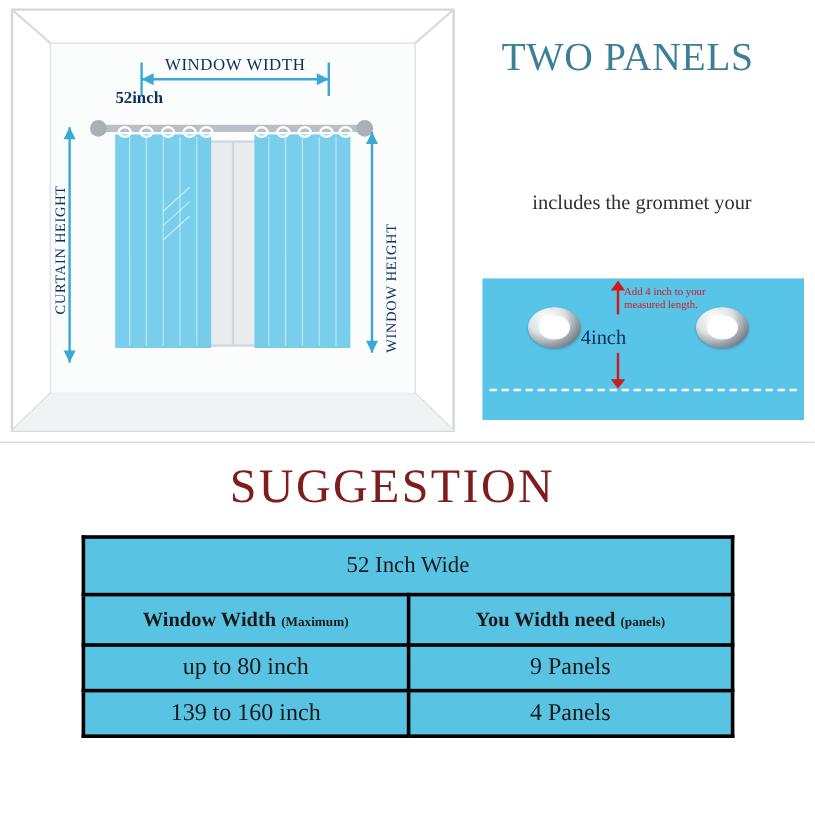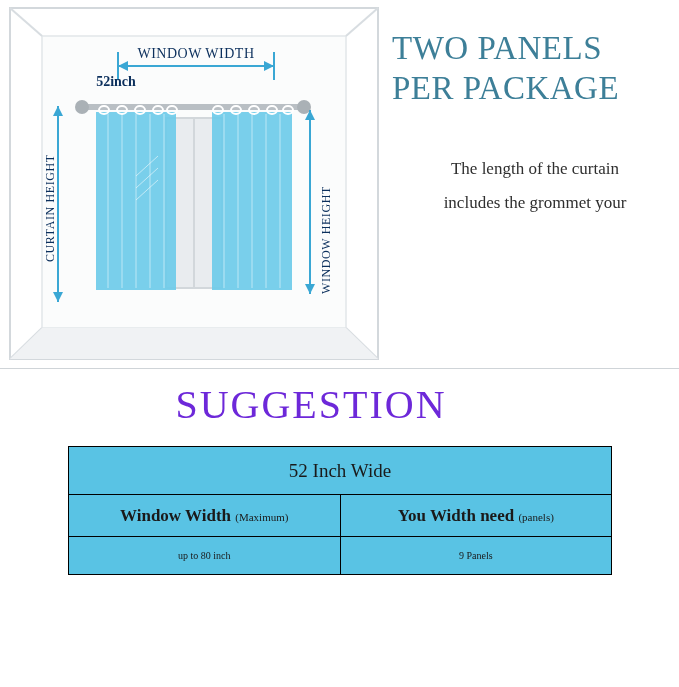--- a/index.html
+++ b/index.html
@@ -29,23 +29,23 @@
     position: absolute;
     left: 8px; top: 6px;
     width: 372px;
     height: 355px;
   }
   .room-svg { display: block; }
 
   
   #headline-block {
     position: absolute;
-    left: 392px; top: 28px;
+    left: 380px; top: 28px;
     width: 286px;
-    text-align: left;
+    text-align: center;
   }
   .headline {
     color: #3d7f98;
     font-family: "Liberation Serif", serif;
     font-size: 33px;
     letter-spacing: 0.5px;
     line-height: 40px;
     white-space: nowrap;
   }
   #subtext-block {
@@ -146,60 +146,60 @@
     position: absolute;
     left: 0; top: 368px;
     width: 679px;
     height: 1px;
     background: #cfd4d8;
   }
 
   
   #suggestion-title {
     position: absolute;
-    left: 0; top: 381px;
+    left: 16px; top: 381px;
     width: 622px;
     text-align: center;
-    color: #6d28d9;
+    color: #7f1d1d;
     font-size: 40px;
     letter-spacing: 2px;
     font-family: "Liberation Serif", serif;
   }
 
   #suggestion-table {
     position: absolute;
     left: 68px; top: 446px;
     width: 544px;
     border-collapse: collapse;
     table-layout: fixed;
   }
   #suggestion-table td {
-    border: 1px solid #000000;
+    border: 3px solid #000000;
     background: #59c3e4;
     color: #1a1a1a;
     text-align: center;
     font-family: "Liberation Serif", serif;
   }
   .row-title td {
     font-size: 19px;
     height: 48px;
     color: #11324a;
   }
   .row-header td {
     font-size: 17px;
     font-weight: bold;
     height: 42px;
     color: #10202c;
   }
   .row-header .sub {
     font-size: 11px;
-    font-weight: normal;
+    font-weight: bold;
   }
   .row-data td {
-    font-size: 10px;
+    font-size: 20px;
     height: 38px;
   }
 </style>
 </head>
 <body>
 
 <div id="top-section">
 
   <div id="room-illustration">
     <svg class="room-svg" width="372" height="355" viewBox="0 0 372 355" xmlns="http://www.w3.org/2000/svg">
@@ -279,41 +279,65 @@
 
       <text x="188" y="52" text-anchor="middle" font-family="Liberation Serif, serif" font-size="14" fill="#0b2f5c" letter-spacing="0.5">WINDOW WIDTH</text>
       <text x="108" y="80" text-anchor="middle" font-family="Liberation Serif, serif" font-size="14" fill="#0b2f5c" font-weight="bold">52inch</text>
       <text transform="translate(46,256) rotate(-90)" font-family="Liberation Serif, serif" font-size="12" fill="#0b2f5c" letter-spacing="0.6">CURTAIN HEIGHT</text>
       <text transform="translate(322,288) rotate(-90)" font-family="Liberation Serif, serif" font-size="12" fill="#0b2f5c" letter-spacing="0.6">WINDOW HEIGHT</text>
     </svg>
   </div>
 
   <div id="headline-block">
     <div class="headline">TWO PANELS</div>
-    <div class="headline">PER PACKAGE</div>
   </div>
 
   <div id="subtext-block">
-    <div class="subtext">The length of the curtain</div>
     <div class="subtext">includes the grommet  your</div>
   </div>
 
+  <div id="grommet-diagram">
+    <div class="grommet" id="grommet-left">
+      <div class="grommet-hole"></div>
+    </div>
+    <div class="grommet" id="grommet-right">
+      <div class="grommet-hole"></div>
+    </div>
+
+    <div class="dashed-line"></div>
+
+    <div id="arrow-up-head"></div>
+    <div id="arrow-up-line"></div>
+    <div id="arrow-down-line"></div>
+    <div id="arrow-down-head"></div>
+
+    <div class="red-label" id="add-inch-label">
+      <span>Add 4 inch to your</span><br>
+      <span>measured length.</span>
+    </div>
+
+    <div id="four-inch-label">4inch</div>
+  </div>
 </div>
 
 <div id="divider"></div>
 
 <div id="suggestion-title">SUGGESTION</div>
 
 <table id="suggestion-table">
   <tbody>
     <tr class="row-title">
       <td colspan="2">52 Inch Wide</td>
     </tr>
     <tr class="row-header">
       <td><span>Window Width </span><span class="sub">(Maximum)</span></td>
       <td><span>You Width need </span><span class="sub">(panels)</span></td>
     </tr>
     <tr class="row-data">
       <td>up to 80 inch</td>
       <td>9 Panels</td>
     </tr>
+    <tr class="row-data">
+      <td>139 to 160 inch</td>
+      <td>4 Panels</td>
+    </tr>
   </tbody>
 </table>
 
 </body></html>

